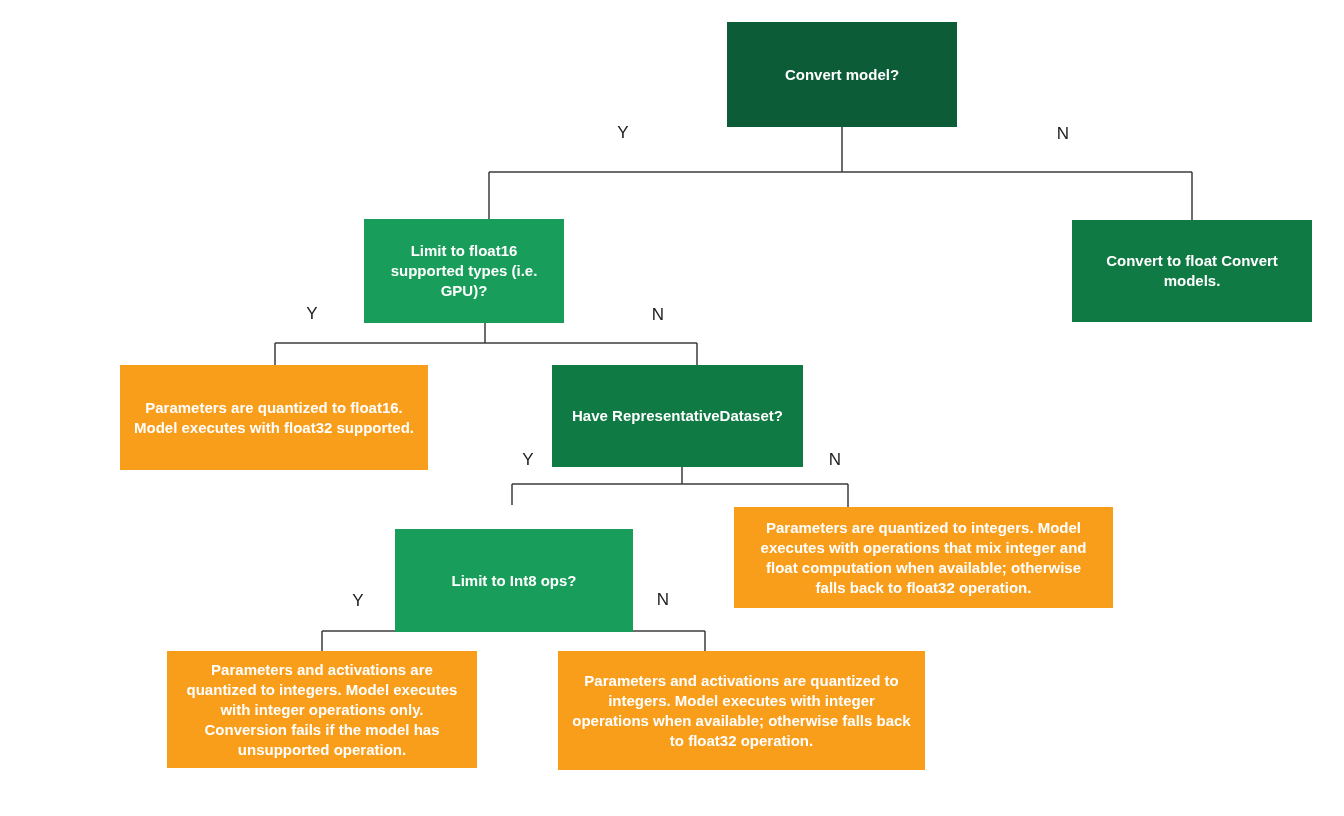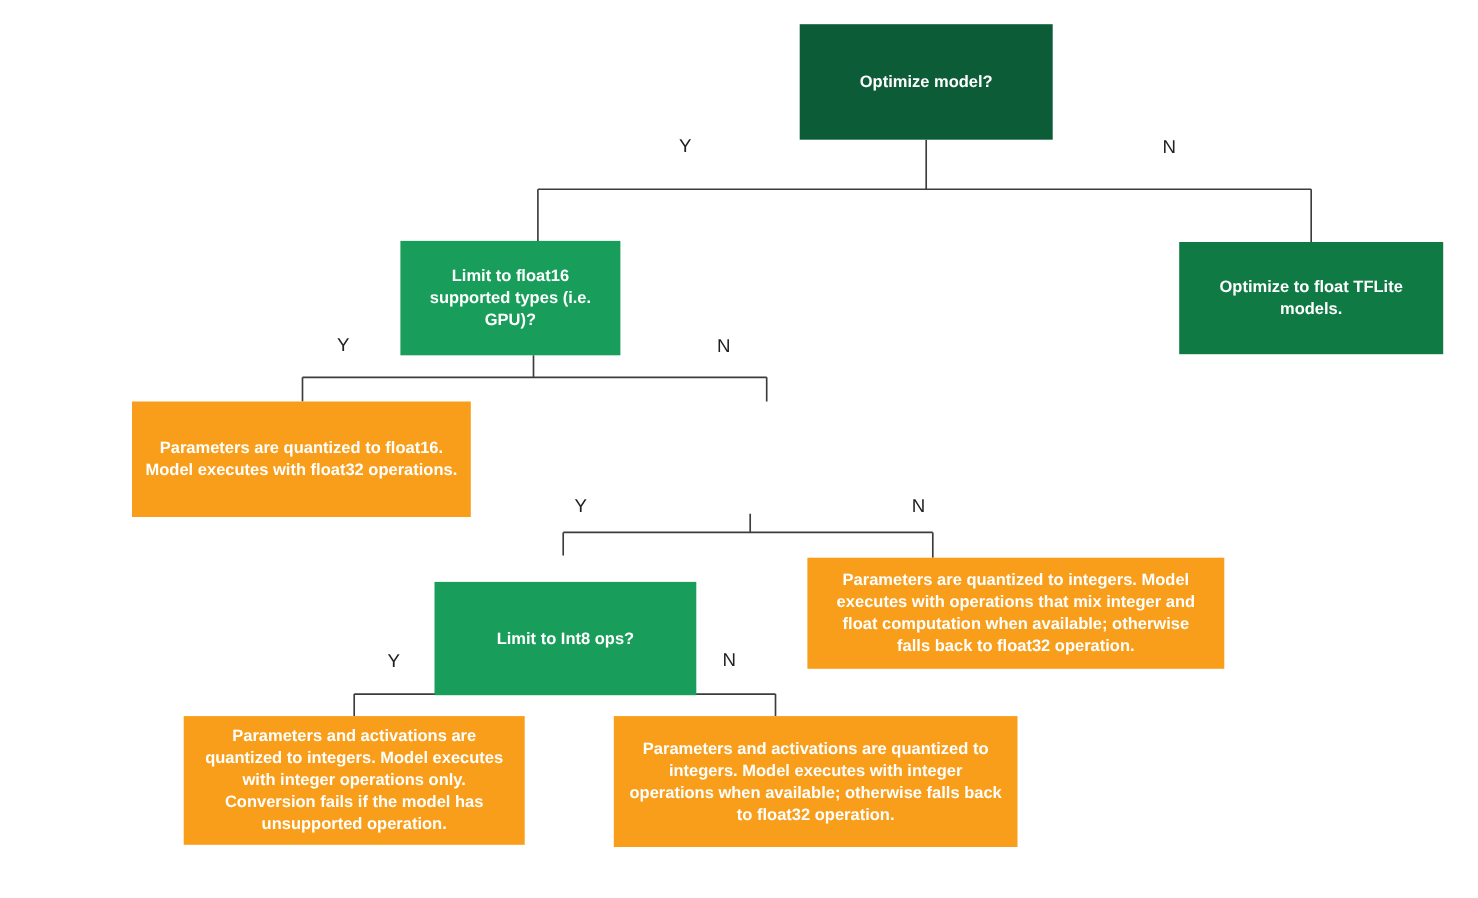--- a/index.html
+++ b/index.html
@@ -64,35 +64,38 @@
 <div class="canvas">
 
   <svg class="edges" width="1344" height="816" viewBox="0 0 1344 816">
     <path d="M842 127 L842 172 M489 172 L1192 172 M489 172 L489 219 M1192 172 L1192 220" fill="none" stroke="#3c3c3c" stroke-width="1.5"></path>
     <path d="M485 323 L485 343 M275 343 L697 343 M275 343 L275 365 M697 343 L697 365" fill="none" stroke="#3c3c3c" stroke-width="1.5"></path>
     <path d="M682 467 L682 484 M512 484 L848 484 M512 484 L512 505 M848 484 L848 507" fill="none" stroke="#3c3c3c" stroke-width="1.5"></path>
     <path d="M513 608 L513 631 M322 631 L705 631 M322 631 L322 651 M705 631 L705 651" fill="none" stroke="#3c3c3c" stroke-width="1.5"></path>
   </svg>
 
   <div class="node dark" id="n-optimize">
-    <span>Optimize model?</span>
+    <span>Convert model?</span>
   </div>
 
   <div class="node light" id="n-float16">
     <span>Limit to float16 supported types (i.e. GPU)?</span>
   </div>
 
   <div class="node mid" id="n-convert">
-    <span>Optimize to float TFLite models.</span>
+    <span>Convert to float Convert models.</span>
   </div>
 
   <div class="node orange" id="n-f16res">
-    <span>Parameters are quantized to float16. Model executes with float32 operations.</span>
+    <span>Parameters are quantized to float16. Model executes with float32 supported.</span>
   </div>
 
+  <div class="node mid" id="n-repr">
+    <span>Have RepresentativeDataset?</span>
+  </div>
 
   <div class="node light" id="n-int8">
     <span>Limit to Int8 ops?</span>
   </div>
 
   <div class="node orange" id="n-mixres">
     <span>Parameters are quantized to integers. Model executes with operations that mix integer and float computation when available; otherwise falls back to float32 operation.</span>
   </div>
 
   <div class="node orange" id="n-intonly">

